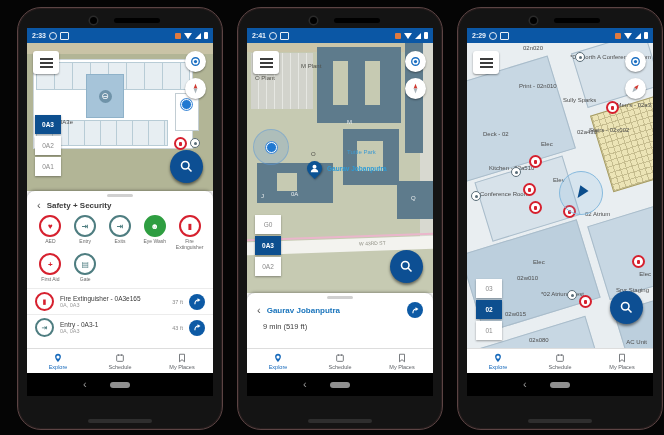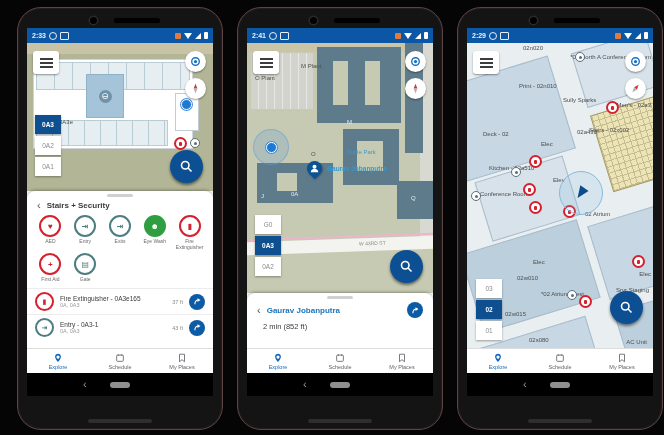--- a/index.html
+++ b/index.html
@@ -203,21 +203,21 @@
             <circle cx="10" cy="10" r="6" fill="none" stroke="#fff" stroke-width="2.5"></circle>
             <line x1="14.5" y1="14.5" x2="20" y2="20" stroke="#fff" stroke-width="2.5"></line>
           </svg>
         </div>
       </div>
 
       <div class="sheet p1sheet">
         <div class="handle"></div>
         <div class="sh-head">
           <span class="chev">‹</span>
-          <span class="sh-title">Stairs + Security</span>
+          <span class="sh-title">Safety + Security</span>
         </div>
         <div class="catgrid">
           <div class="cat">
             <span class="ring red">♥</span>
             <span class="clab">AED</span>
           </div>
           <div class="cat">
             <span class="ring teal">⇥</span>
             <span class="clab">Entry</span>
           </div>
@@ -386,21 +386,21 @@
         <div class="sh-head">
           <span class="chev">‹</span>
           <span class="p2title">Gaurav Jobanputra</span>
           <span class="minifab">
             <svg width="9" height="9" viewBox="0 0 24 24">
               <path d="M5 19 C5 10 10 8 15 8" fill="none" stroke="#fff" stroke-width="3"></path>
               <polygon points="12,3 20,8 12,13" fill="#fff"></polygon>
             </svg>
           </span>
         </div>
-        <div class="p2line1">2 min (852 ft)</div>
+        <div class="p2line1">9 min (519 ft)</div>
       </div>
 
       <div class="navbar">
         <div class="nav-item active">
           <svg width="10" height="10" viewBox="0 0 24 24">
             <path d="M12 2C8 2 5 5 5 9c0 5 7 13 7 13s7-8 7-13c0-4-3-7-7-7zm0 11.5A2.8 2.8 0 1 1 12 6a2.8 2.8 0 0 1 0 7.5z" fill="#1669bb"></path>
           </svg>
           <span class="nlab">Explore</span>
         </div>
         <div class="nav-item">

